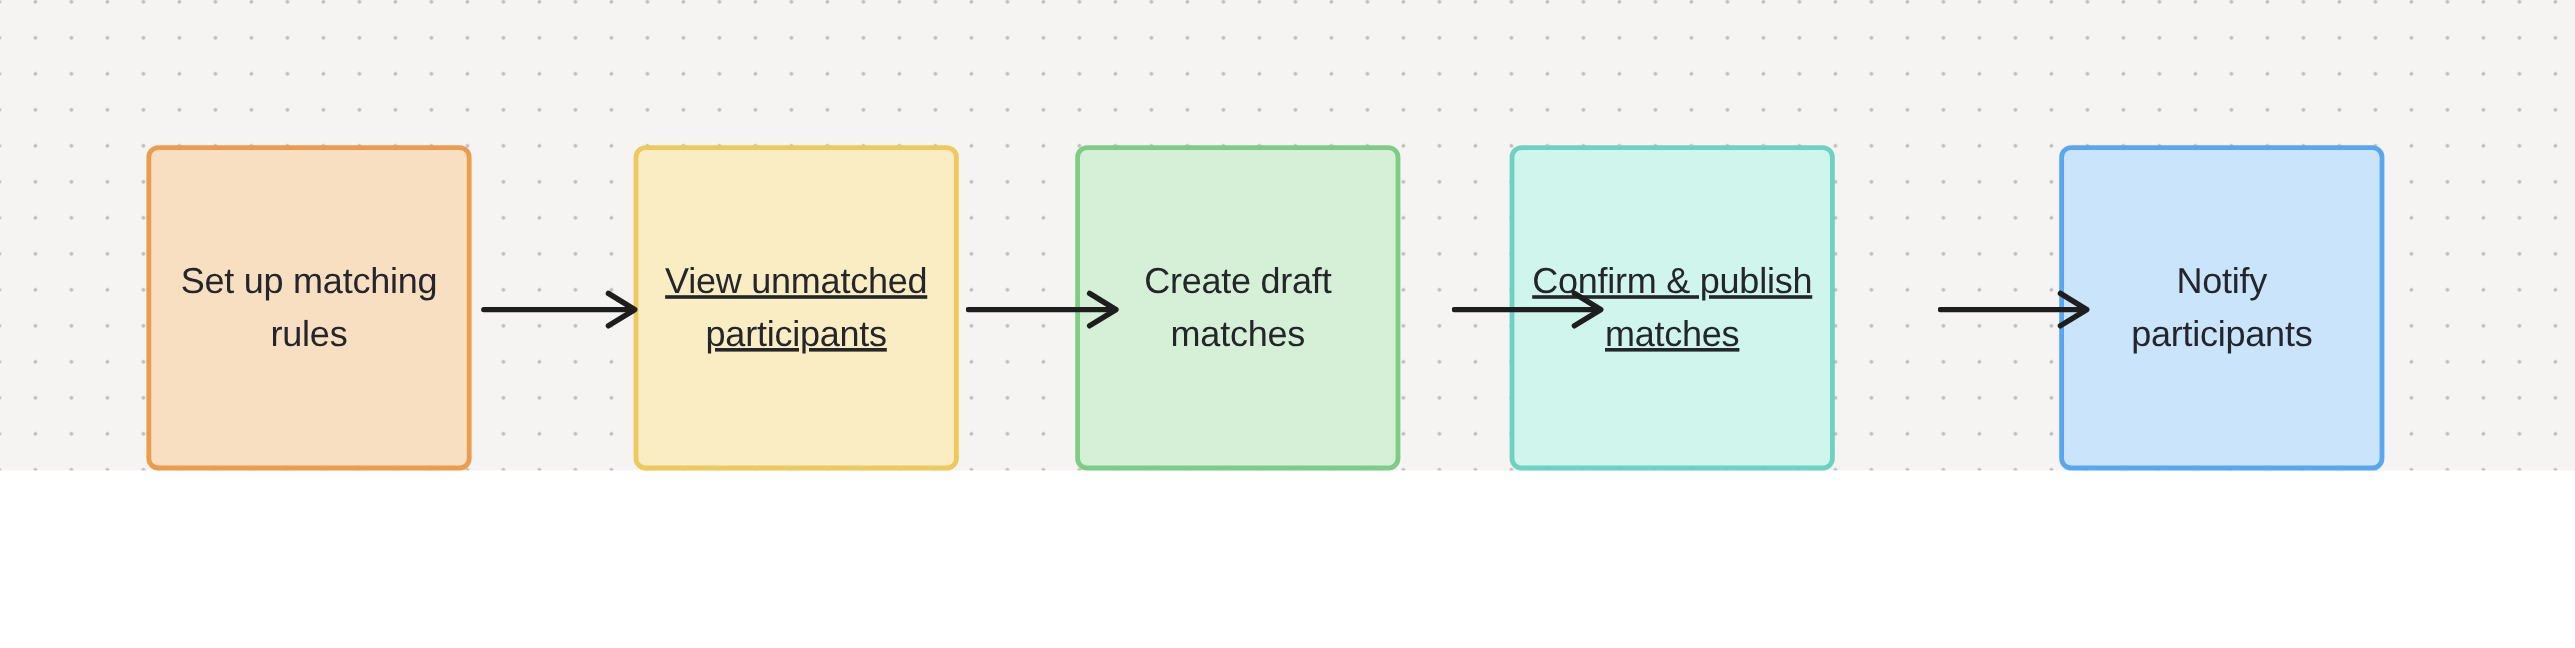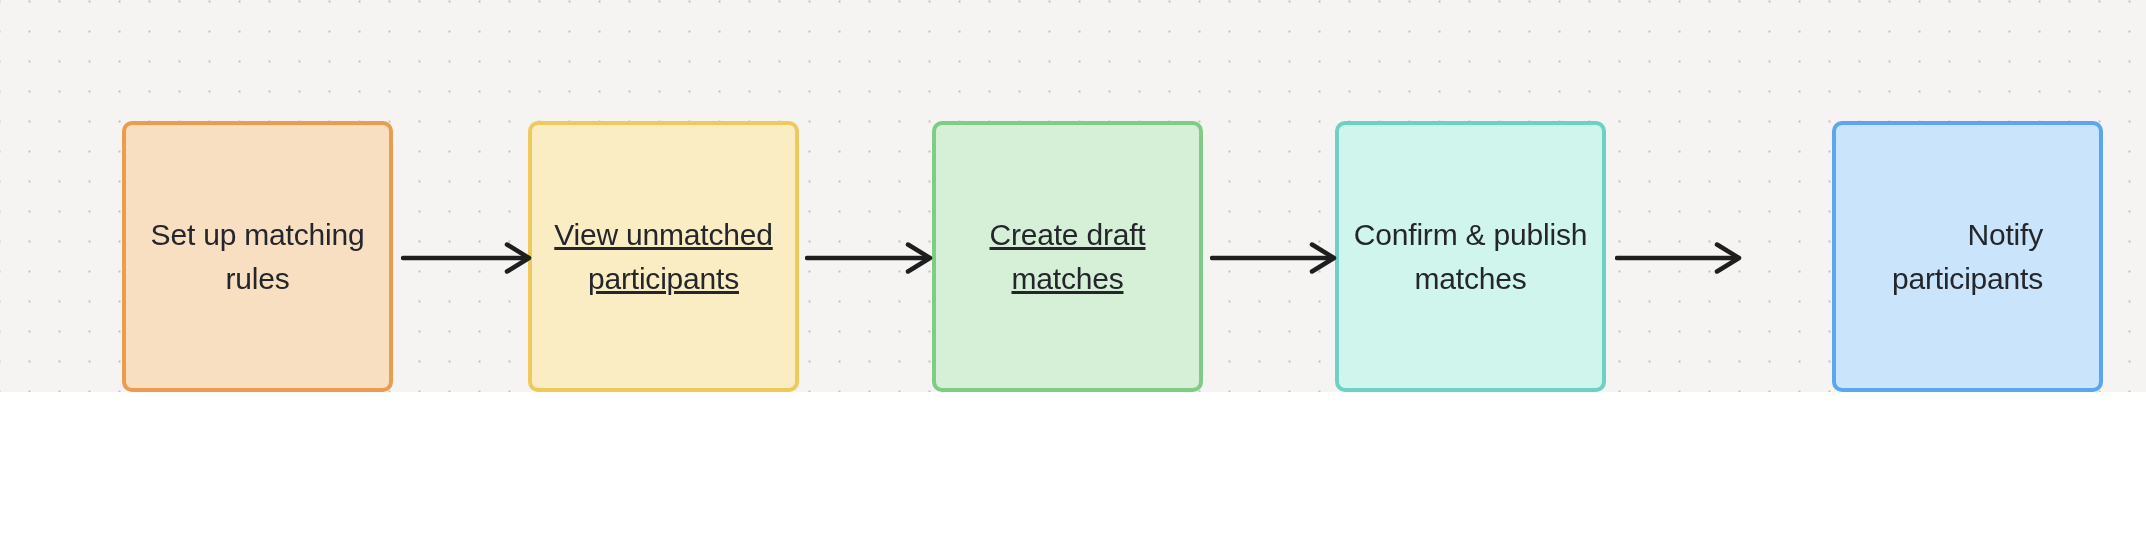--- a/index.html
+++ b/index.html
@@ -50,27 +50,27 @@
 <body>
 
 <div class="canvas" style="--bg: #f5f4f2; --dot: #c2c1bf; --arrow: #1e1e1e; --text: #24262b;">
 
   <div class="node" id="node-0" style="left: 122px; background: rgb(248, 223, 194); border-color: rgb(235, 156, 77);">Set up matching
 rules</div>
 
   <div class="node" id="node-1" style="left: 528px; background: rgb(250, 237, 195); border-color: rgb(240, 201, 92); text-decoration: underline;">View unmatched
 participants</div>
 
-  <div class="node" id="node-2" style="left: 932px; background: rgb(213, 240, 214); border-color: rgb(127, 204, 135); text-decoration: underline;">Create draft
+  <div class="node" id="node-2" style="left: 896px; background: rgb(213, 240, 214); border-color: rgb(127, 204, 135);">Create draft
 matches</div>
 
-  <div class="node" id="node-3" style="left: 1335px; background: rgb(207, 245, 237); border-color: rgb(111, 209, 195);">Confirm &amp; publish
+  <div class="node" id="node-3" style="left: 1258px; background: rgb(207, 245, 237); border-color: rgb(111, 209, 195); text-decoration: underline;">Confirm &amp; publish
 matches</div>
 
-  <div class="node" id="node-4" style="left: 1832px; background: rgb(201, 228, 251); border-color: rgb(91, 167, 239); text-align: right;">Notify
+  <div class="node" id="node-4" style="left: 1716px; background: rgb(201, 228, 251); border-color: rgb(91, 167, 239);">Notify
 participants</div>
 
   <svg class="arrow" id="arrow-0" width="132" height="44" viewBox="0 0 132 44" style="left: 401px;">
       <line x1="2" y1="22" x2="126" y2="22"></line>
       <polyline points="106,8.5 128,22 106,35.5"></polyline>
     </svg>
   <svg class="arrow" id="arrow-1" width="129" height="44" viewBox="0 0 129 44" style="left: 805px;">
       <line x1="2" y1="22" x2="123" y2="22"></line>
       <polyline points="103,8.5 125,22 103,35.5"></polyline>
     </svg>

